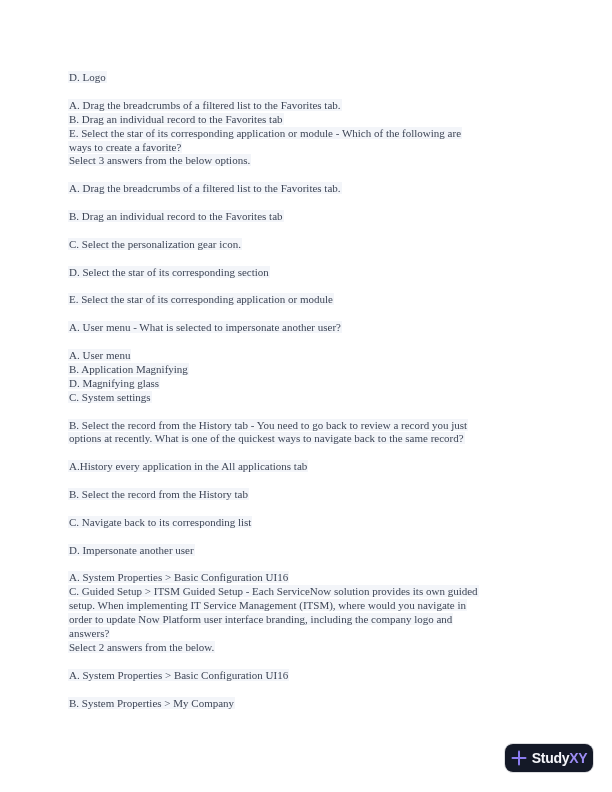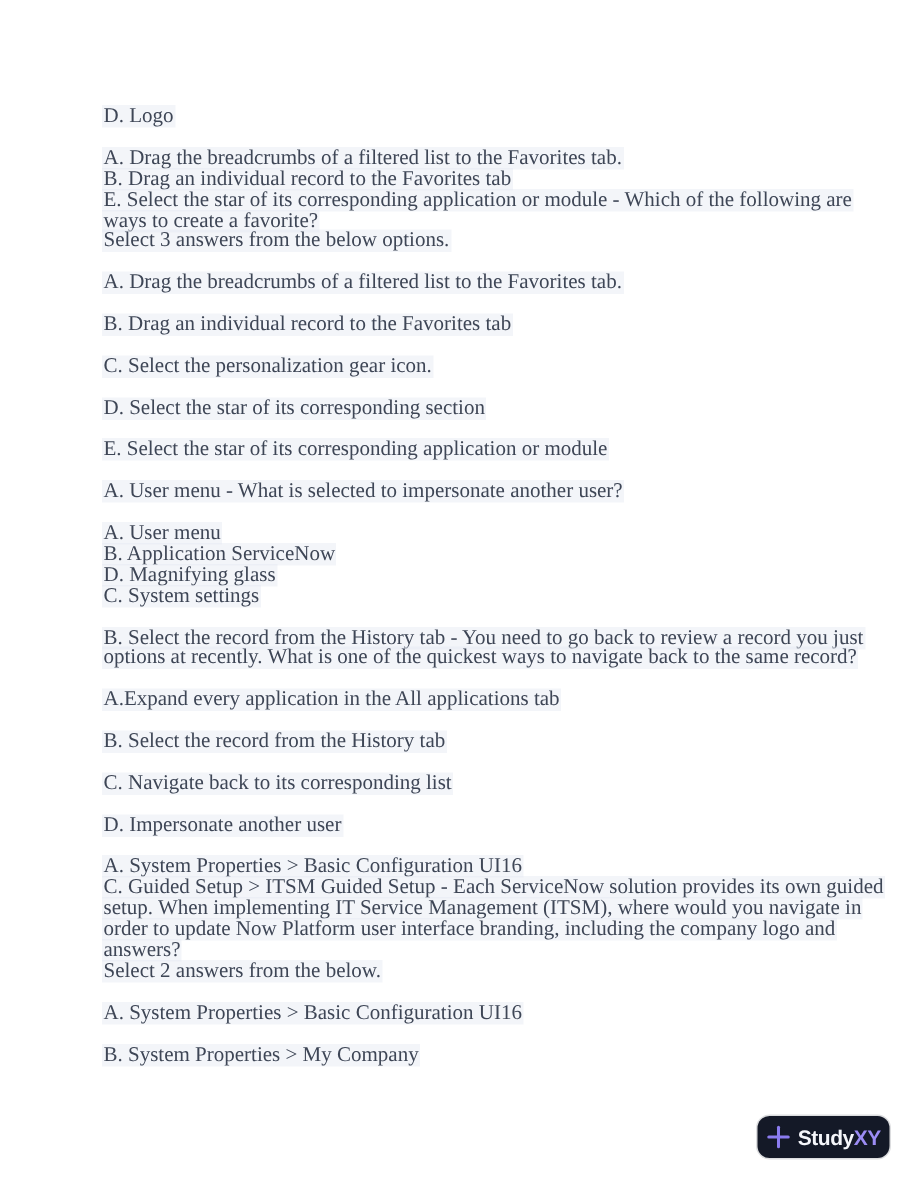--- a/index.html
+++ b/index.html
@@ -14,21 +14,21 @@
     background: #ffffff;
     overflow: hidden;
     font-family: "Liberation Serif", serif;
   }
   .doc-content {
     position: absolute;
     top: 71px;
     left: 68px;
     right: 40px;
     color: #3e4656;
-    font-size: 14px;
+    font-size: 11px;
     line-height: 13.9px;
   }
   .block {
     margin: 0 0 13.9px 0;
   }
   .line {
     display: block;
     white-space: nowrap;
   }
   .line > span {
@@ -93,30 +93,30 @@
         <span class="line"><span>D. Select the star of its corresponding section</span></span>
       </p>
       <p class="block">
         <span class="line"><span>E. Select the star of its corresponding application or module</span></span>
       </p>
       <p class="block">
         <span class="line"><span>A. User menu - What is selected to impersonate another user?</span></span>
       </p>
       <p class="block">
         <span class="line"><span>A. User menu</span></span>
-        <span class="line"><span>B. Application ServiceNow</span></span>
+        <span class="line"><span>B. Application Magnifying</span></span>
         <span class="line"><span>D. Magnifying glass</span></span>
         <span class="line"><span>C. System settings</span></span>
       </p>
       <p class="block">
         <span class="line"><span>B. Select the record from the History tab - You need to go back to review a record you just</span></span>
         <span class="line"><span>options at recently. What is one of the quickest ways to navigate back to the same record?</span></span>
       </p>
       <p class="block">
-        <span class="line"><span>A.Expand every application in the All applications tab</span></span>
+        <span class="line"><span>A.History every application in the All applications tab</span></span>
       </p>
       <p class="block">
         <span class="line"><span>B. Select the record from the History tab</span></span>
       </p>
       <p class="block">
         <span class="line"><span>C. Navigate back to its corresponding list</span></span>
       </p>
       <p class="block">
         <span class="line"><span>D. Impersonate another user</span></span>
       </p>

